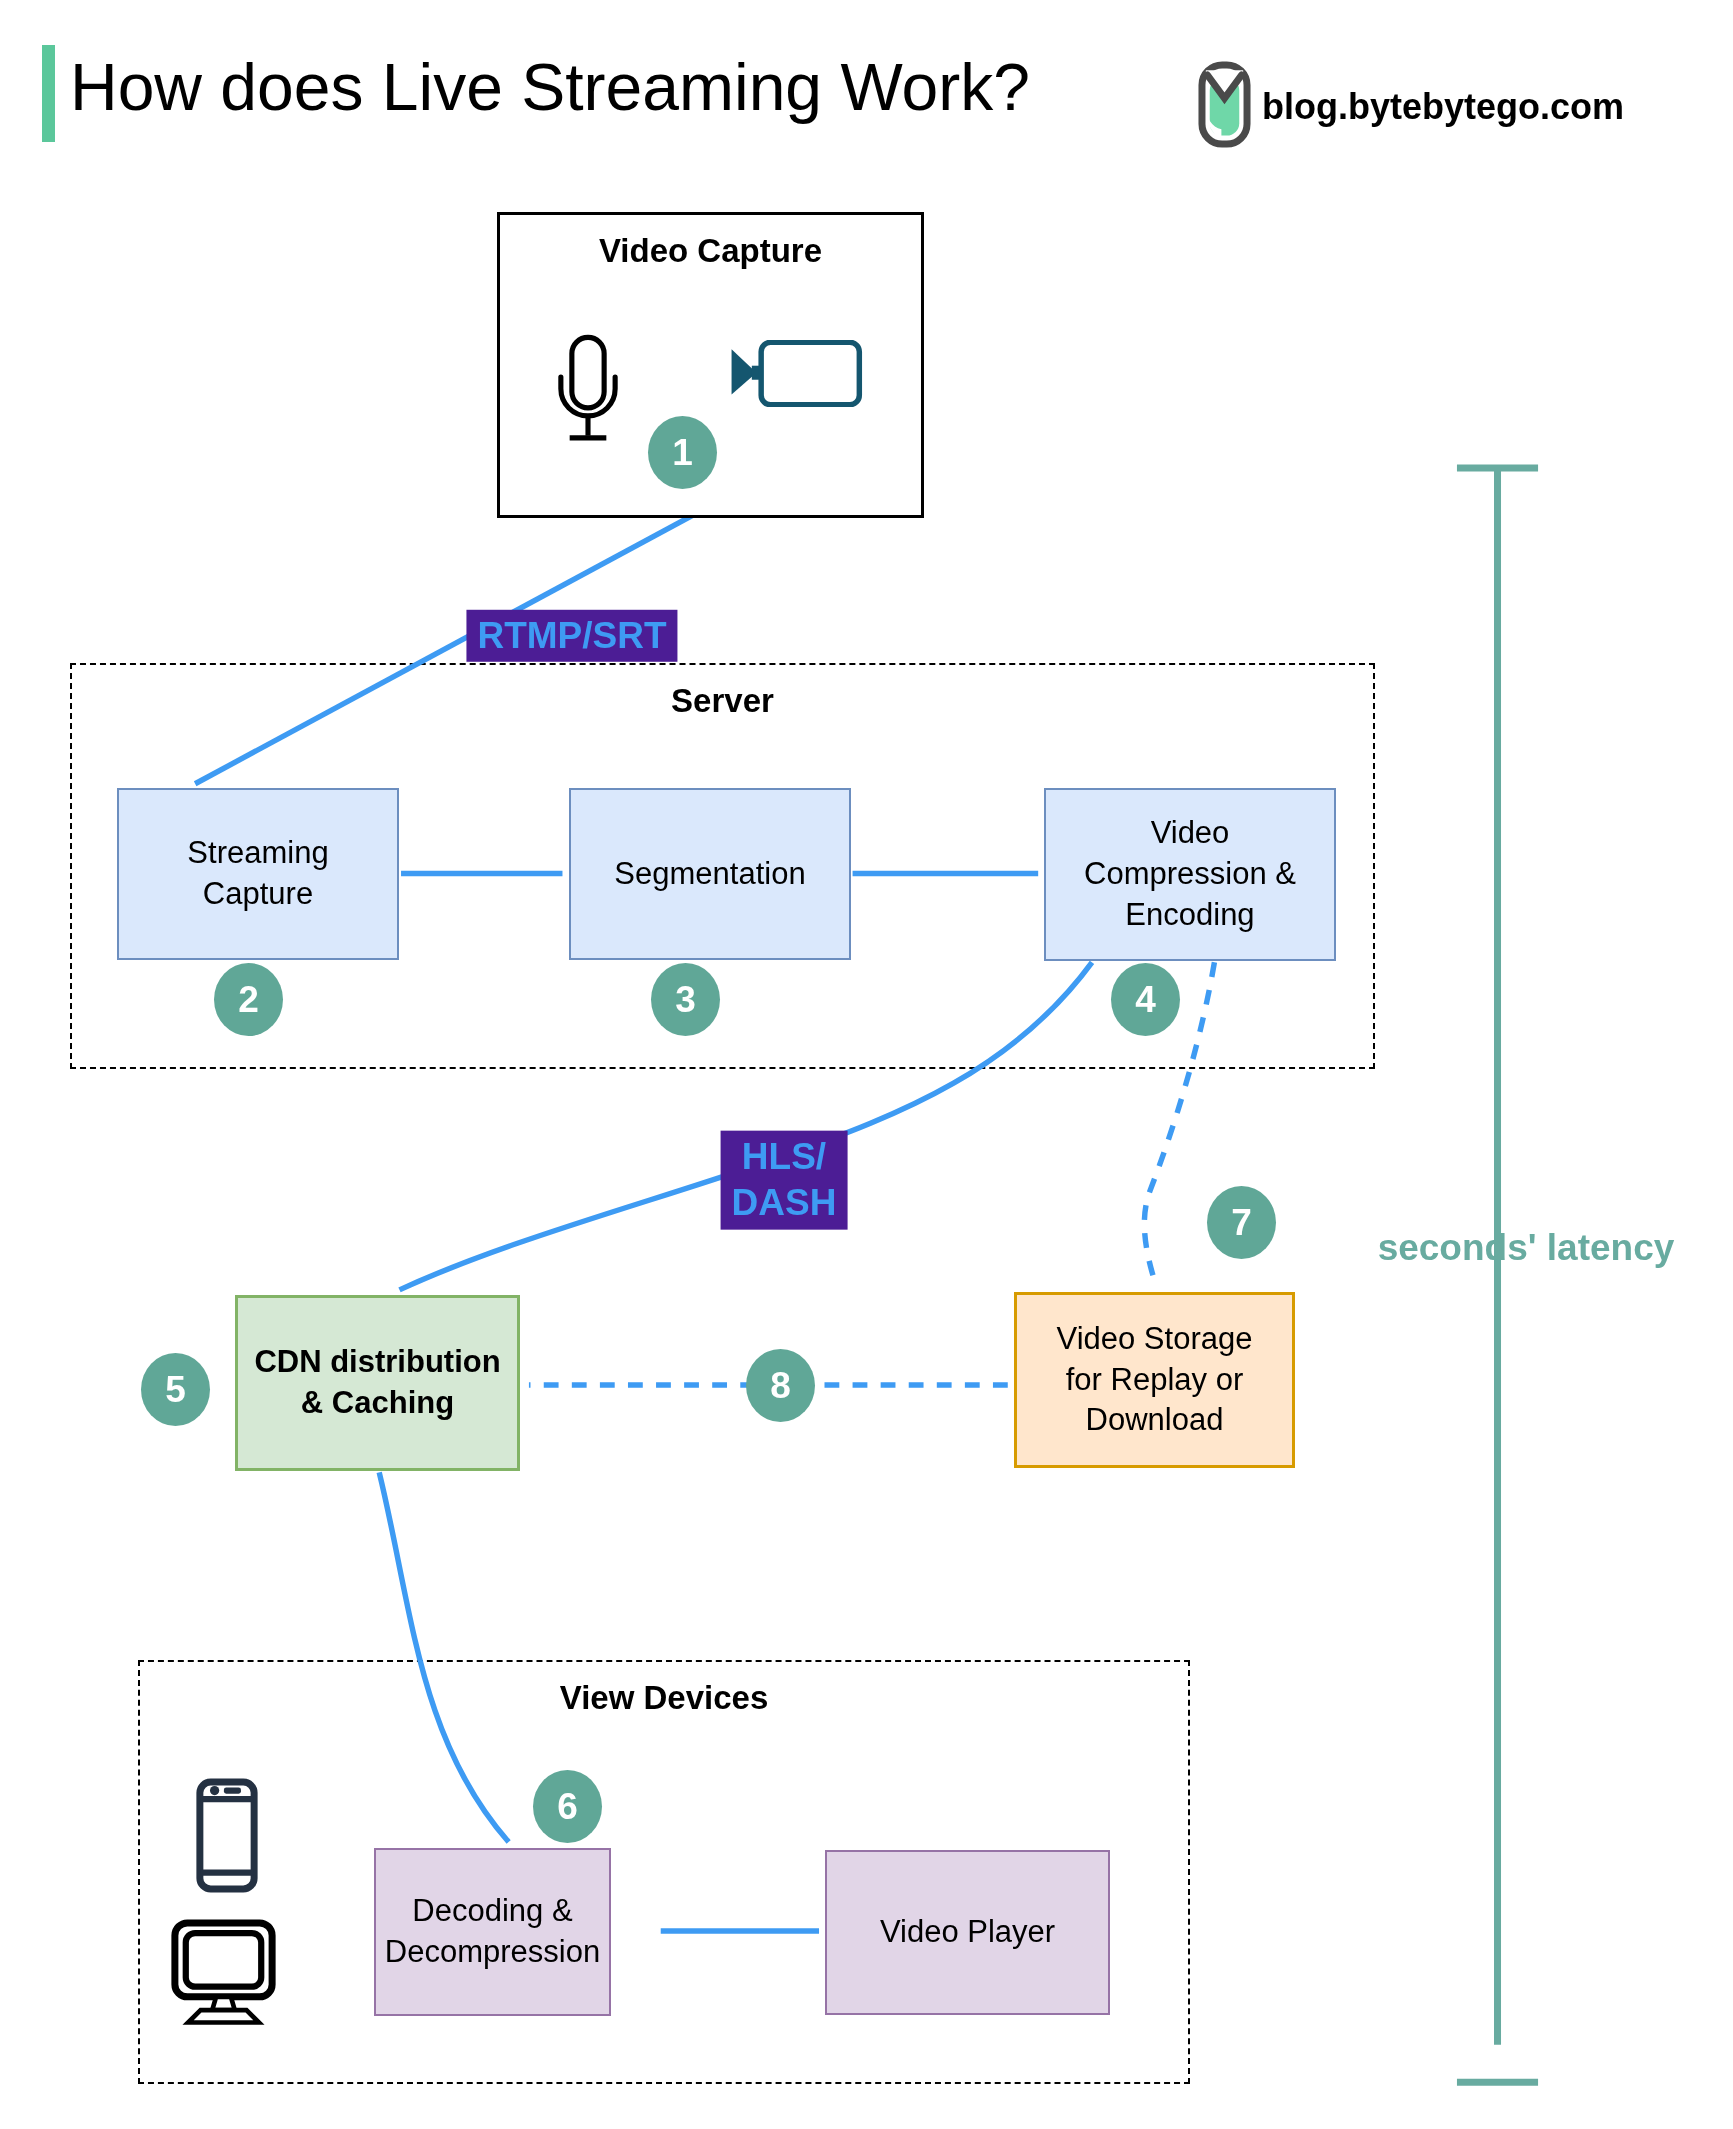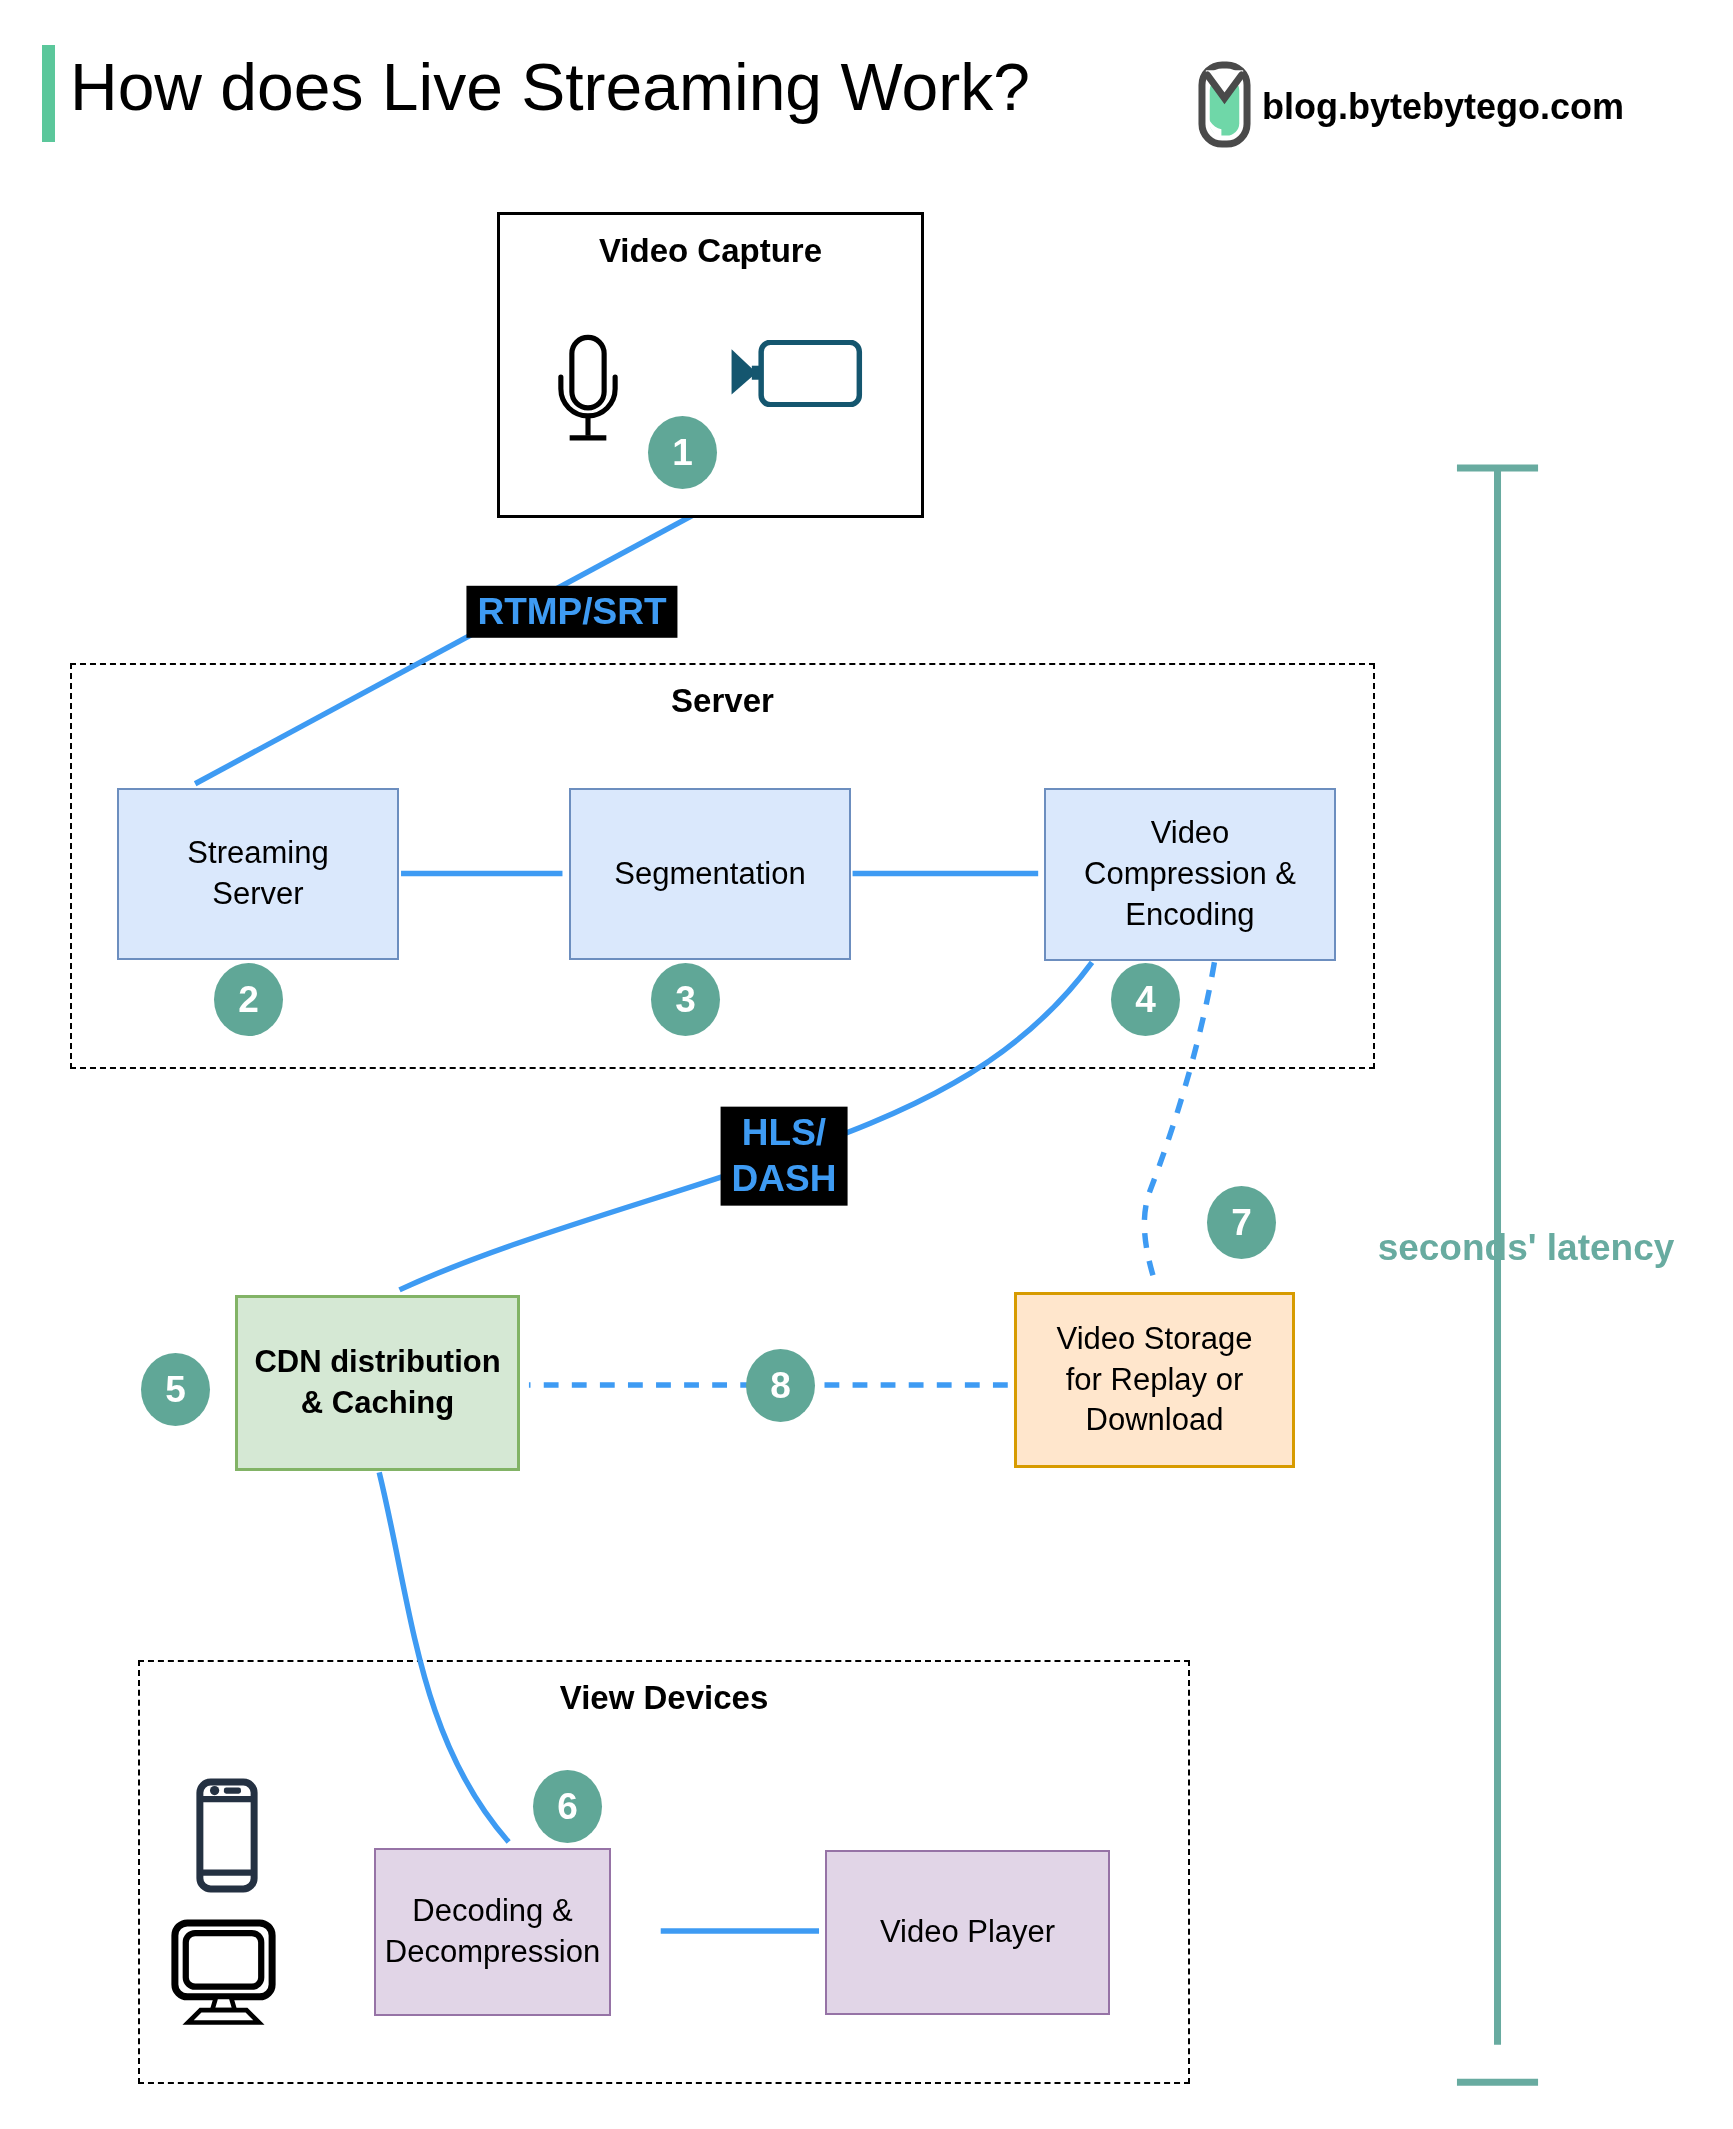--- a/index.html
+++ b/index.html
@@ -65,22 +65,22 @@
   .b1{left:648px;top:416px;}
   .b2{left:214px;top:963px;}
   .b3{left:651px;top:963px;}
   .b4{left:1111px;top:963px;}
   .b5{left:141px;top:1353px;}
   .b6{left:533px;top:1770px;}
   .b7{left:1207px;top:1186px;}
   .b8{left:746px;top:1349px;}
 
   
-  .edge-label{color:var(--arrow-blue);font-size:37px;font-weight:600;background:#000000;
-              padding:3.1px 11px;text-align:center;white-space:pre-line;z-index:5;transform:translate(-50%,-50%);line-height:1.25;}
+  .edge-label{color:var(--arrow-blue);font-size:37px;font-weight:600;background:#4c1d95;
+              padding:3.1px 11px;text-align:center;white-space:pre-line;z-index:5;transform:translate(-50%,-50%);line-height:1.25;margin-top:24px;}
   .lbl-rtmp{left:572px;top:612px;}
   .lbl-hls{left:784px;top:1156px;}
   .lbl-latency{left:1526px;top:1248px;transform:translate(-50%,-50%);color:var(--latency-teal);
                font-size:37px;font-weight:600;white-space:nowrap;z-index:5;}
 
   
   .ic-mic{left:555px;top:331px;width:66px;height:117px;z-index:4;}
   .ic-cam{left:730px;top:340px;width:134px;height:67px;z-index:4;}
   .ic-phone{left:196px;top:1778px;width:62px;height:115px;z-index:4;}
   .ic-mon{left:171px;top:1919px;width:105px;height:109px;z-index:4;}
@@ -144,21 +144,21 @@
       <rect x="28" y="33" width="14" height="18" fill="var(--icon-navy)"></rect>
       <rect x="40" y="3" width="126" height="80" rx="12" fill="#fff" stroke="var(--icon-navy)" stroke-width="7"></rect>
     </svg>
   </div>
 
   <div class="abs group g-server">
     <div class="group-title">Server</div>
   </div>
   <div class="abs node n-blue n-stream">
     <span class="nlabel">Streaming
-Server</span>
+Capture</span>
   </div>
   <div class="abs node n-blue n-seg">
     <span class="nlabel">Segmentation</span>
   </div>
   <div class="abs node n-blue n-comp">
     <span class="nlabel">Video
 Compression &amp;
 Encoding</span>
   </div>
 

